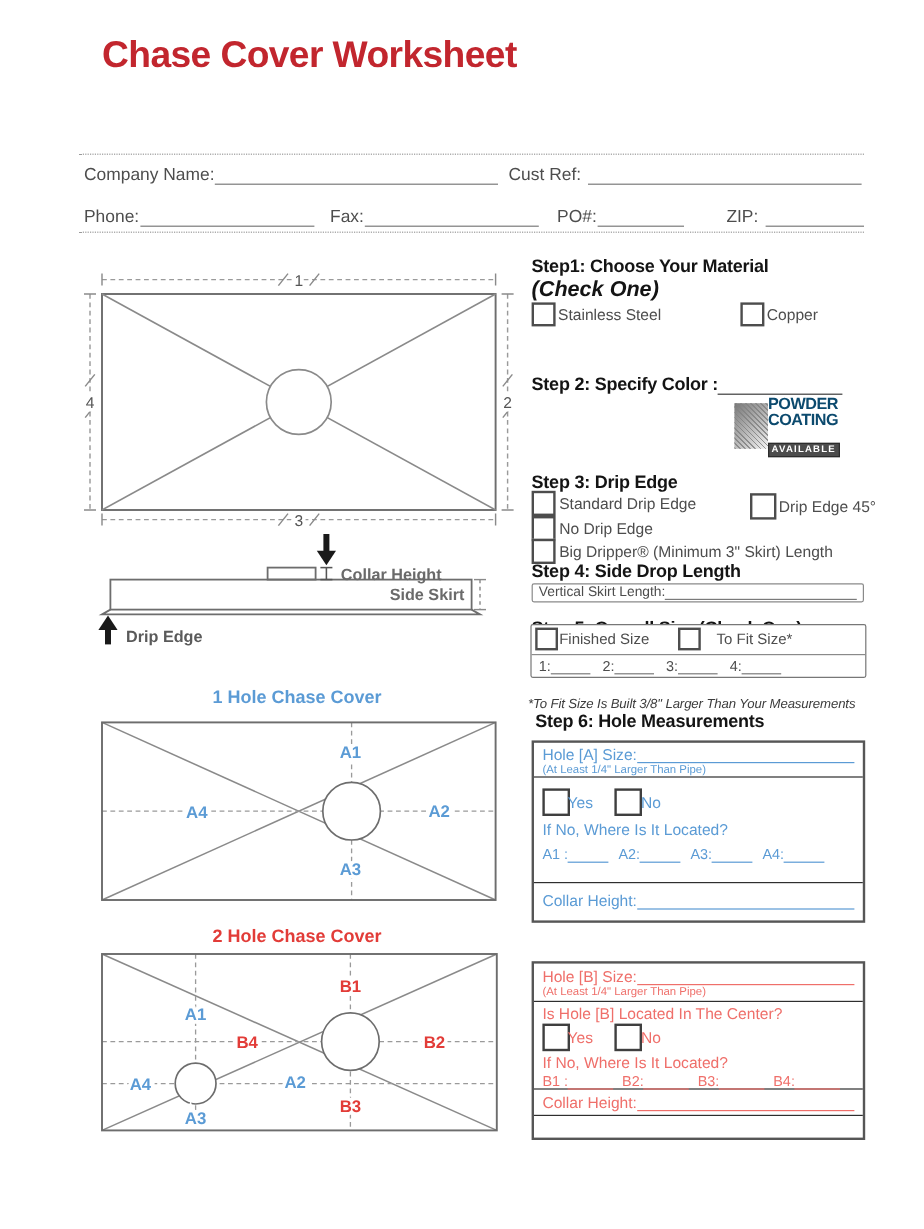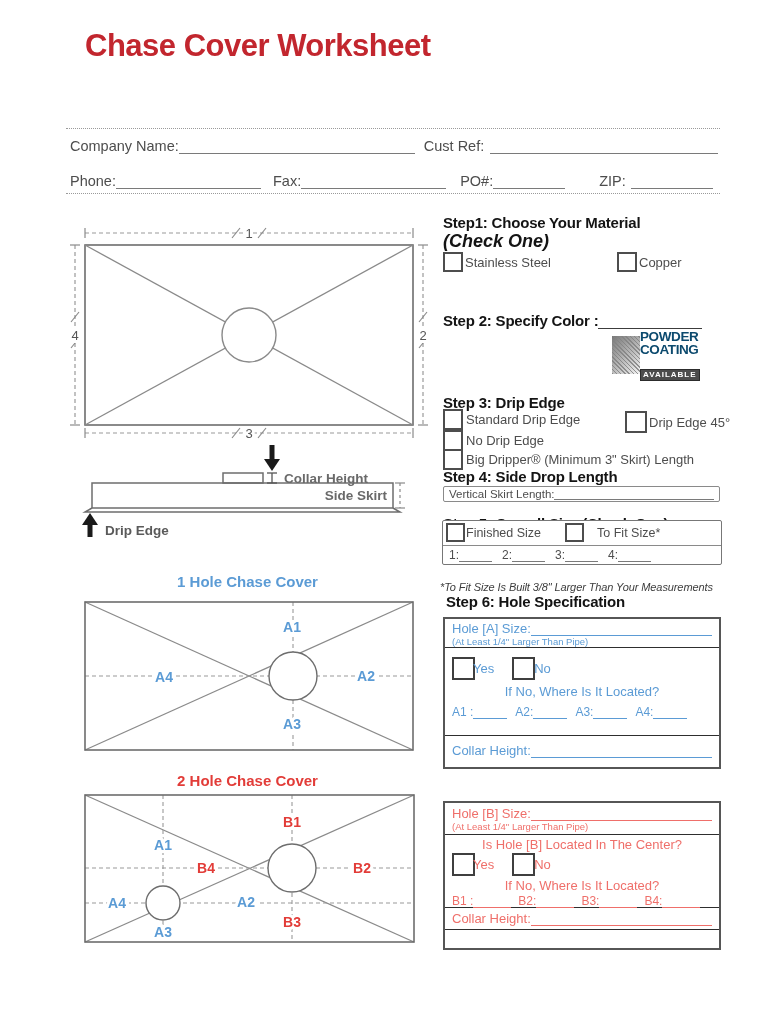--- a/index.html
+++ b/index.html
@@ -18,21 +18,21 @@
   .fieldbox{border:1.5px solid #8a8a8a;border-radius:2px;background:#fff;display:flex;align-items:flex-end;box-sizing:border-box;}
   .smalltxt{font-size:11.5px;color:#4d4d4d;}
   .footnote{font-size:11px;font-style:italic;color:#3c3c3c;letter-spacing:-0.1px;}
   .holebox{border:2px solid #565656;background:#fff;box-sizing:border-box;}
   .holebox .sec{box-sizing:border-box;padding:3px 7px;}
   .holebox .sec + .sec{border-top:1.6px solid #2e2e2e;}
   .blue{color:#5b9bd5;}
   .blue .ul,.ul.blueul{border-color:#5b9bd5;}
   .salmon{color:#ef6f6a;}
   .salmon .ul,.ul.salul{border-color:#ef6f6a;}
-  .q{font-size:13px;text-align:center;}
+  .q{font-size:13px;}
   .coords{display:flex;align-items:flex-end;font-size:12px;}
   .dtitle{font-size:15px;font-weight:bold;text-align:center;width:375px;}
   .logo{display:flex;align-items:stretch;}
   .logo-grad{width:28px;background:
      repeating-linear-gradient(45deg,rgba(130,130,130,.85) 0 1px,rgba(255,255,255,0) 1px 3px),
      linear-gradient(135deg,#777 0%,#bbb 55%,#f3f3f3 100%);}
   .logo-txt{display:flex;flex-direction:column;justify-content:center;line-height:1;}
   .logo-word{font-size:13.5px;font-weight:bold;color:#0c4a6e;letter-spacing:-0.4px;}
   .logo-badge{font-size:8px;font-weight:bold;color:#fff;background:#4c4c4c;border:1px solid #2c2c2c;padding:1px 2px;letter-spacing:1px;margin-top:12px;align-self:flex-start;}
   svg text{font-family:"Liberation Sans",sans-serif;}
@@ -45,21 +45,21 @@
 
 <div class="abs dotline" style="left:66px;top:128px;width:654px;"></div>
 
 <div class="abs row" style="left:70px;top:134px;width:650px;height:20px;">
   <span class="lbl">Company Name:</span>
   <span class="ul" style="width:236px;"></span>
   <span class="lbl" style="margin-left:9px;">Cust Ref:</span>
   <span class="ul" style="width:228px;margin-left:6px;"></span>
 </div>
 
-<div class="abs row" style="left:70px;top:169px;width:650px;height:20px;">
+<div class="abs row" style="left:70px;top:169px;width:650px;height:20px;justify-content:space-between;">
   <span class="lbl">Phone:</span>
   <span class="ul" style="width:145px;"></span>
   <span class="lbl" style="margin-left:12px;">Fax:</span>
   <span class="ul" style="width:145px;"></span>
   <span class="lbl" style="margin-left:14px;">PO#:</span>
   <span class="ul" style="width:72px;"></span>
   <span class="lbl" style="margin-left:34px;">ZIP:</span>
   <span class="ul" style="width:82px;margin-left:5px;"></span>
 </div>
 
@@ -248,21 +248,21 @@
     <span style="margin-left:10px;">2:</span>
       <span class="ul" style="width:33px;height:10px;"></span>
     <span style="margin-left:10px;">3:</span>
       <span class="ul" style="width:33px;height:10px;"></span>
     <span style="margin-left:10px;">4:</span>
       <span class="ul" style="width:33px;height:10px;"></span>
   </div>
 </div>
 <div class="abs footnote" style="left:440px;top:581px;">*To Fit Size Is Built 3/8" Larger Than Your Measurements</div>
 
-<div class="abs steptitle" style="left:446px;top:593px;">Step 6: Hole Specification</div>
+<div class="abs steptitle" style="left:446px;top:593px;">Step 6: Hole Measurements</div>
 
 <div class="abs holebox blue" style="left:443px;top:617px;width:278px;">
   <div class="sec" style="height:28px;padding-top:2px;">
     <div class="row" style="height:15px;">
       <span class="q">Hole [A] Size:</span>
       <span class="ul blueul" style="flex:1;height:11px;border-bottom-width:1px;"></span>
     </div>
     <div style="font-size:9.5px;">(At Least 1/4" Larger Than Pipe)</div>
   </div>
   <div class="sec" style="height:88px;padding-top:5px;">

